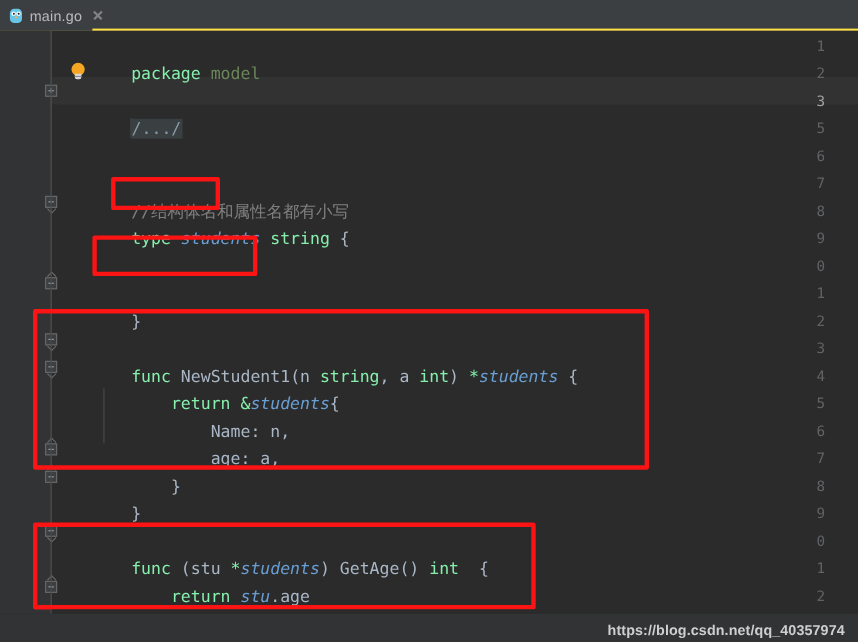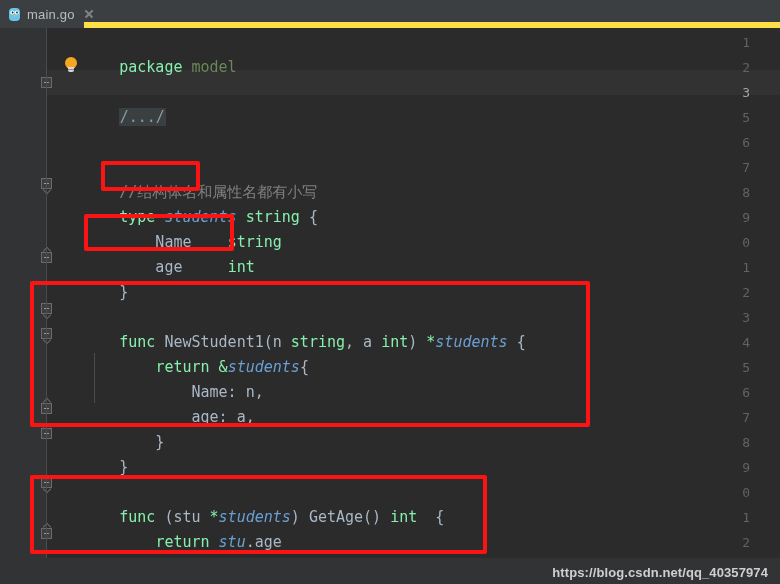--- a/index.html
+++ b/index.html
@@ -13,21 +13,21 @@
     width: 780px; height: 584px;
     overflow: hidden;
     background: #2b2b2b;
   }
 
   
   #tabbar {
     position: absolute; left: 0; top: 0;
     width: 780px; height: 28px;
     background: #3c3f41;
-    border-bottom: 6px solid #fde047;
+    border-bottom: 2px solid #fde047;
   }
   .tab {
     position: absolute; top: 0; height: 28px;
     display: flex; align-items: center;
     padding: 0 6px 0 8px;
     font-family: "Liberation Sans", sans-serif;
     font-size: 13px;
     color: #bbbbbb;
     white-space: nowrap;
   }
@@ -338,27 +338,21 @@
       <div class="codeline" style="top:102px;"></div>
 
       <div class="codeline" style="top:127px;">
         <span class="cmt">//结构体名和属性名都有小写</span>
       </div>
 
       <div class="codeline" style="top:152px;">
         <span class="kw">type </span><span class="cls">students </span><span class="kw">string </span><span class="punct">{</span>
       </div>
 
-      <div class="codeline" style="top:177px;">
-        <span class="ident">    Name    </span><span class="kw">string</span>
-      </div>
-
-      <div class="codeline" style="top:202px;">
-        <span class="ident">    age     </span><span class="kw">int</span>
-      </div>
+
 
       <div class="codeline" style="top:227px;">
         <span class="punct">}</span>
       </div>
 
       <div class="codeline" style="top:252px;"></div>
 
       <div class="codeline" style="top:277px;">
         <span class="kw">func </span><span class="fn">NewStudent1</span><span class="punct">(</span><span class="ident">n </span><span class="kw">string</span><span class="punct">, </span><span class="ident">a </span><span class="kw">int</span><span class="punct">) </span><span class="kw">*</span><span class="cls">students </span><span class="punct">{</span>
       </div>

